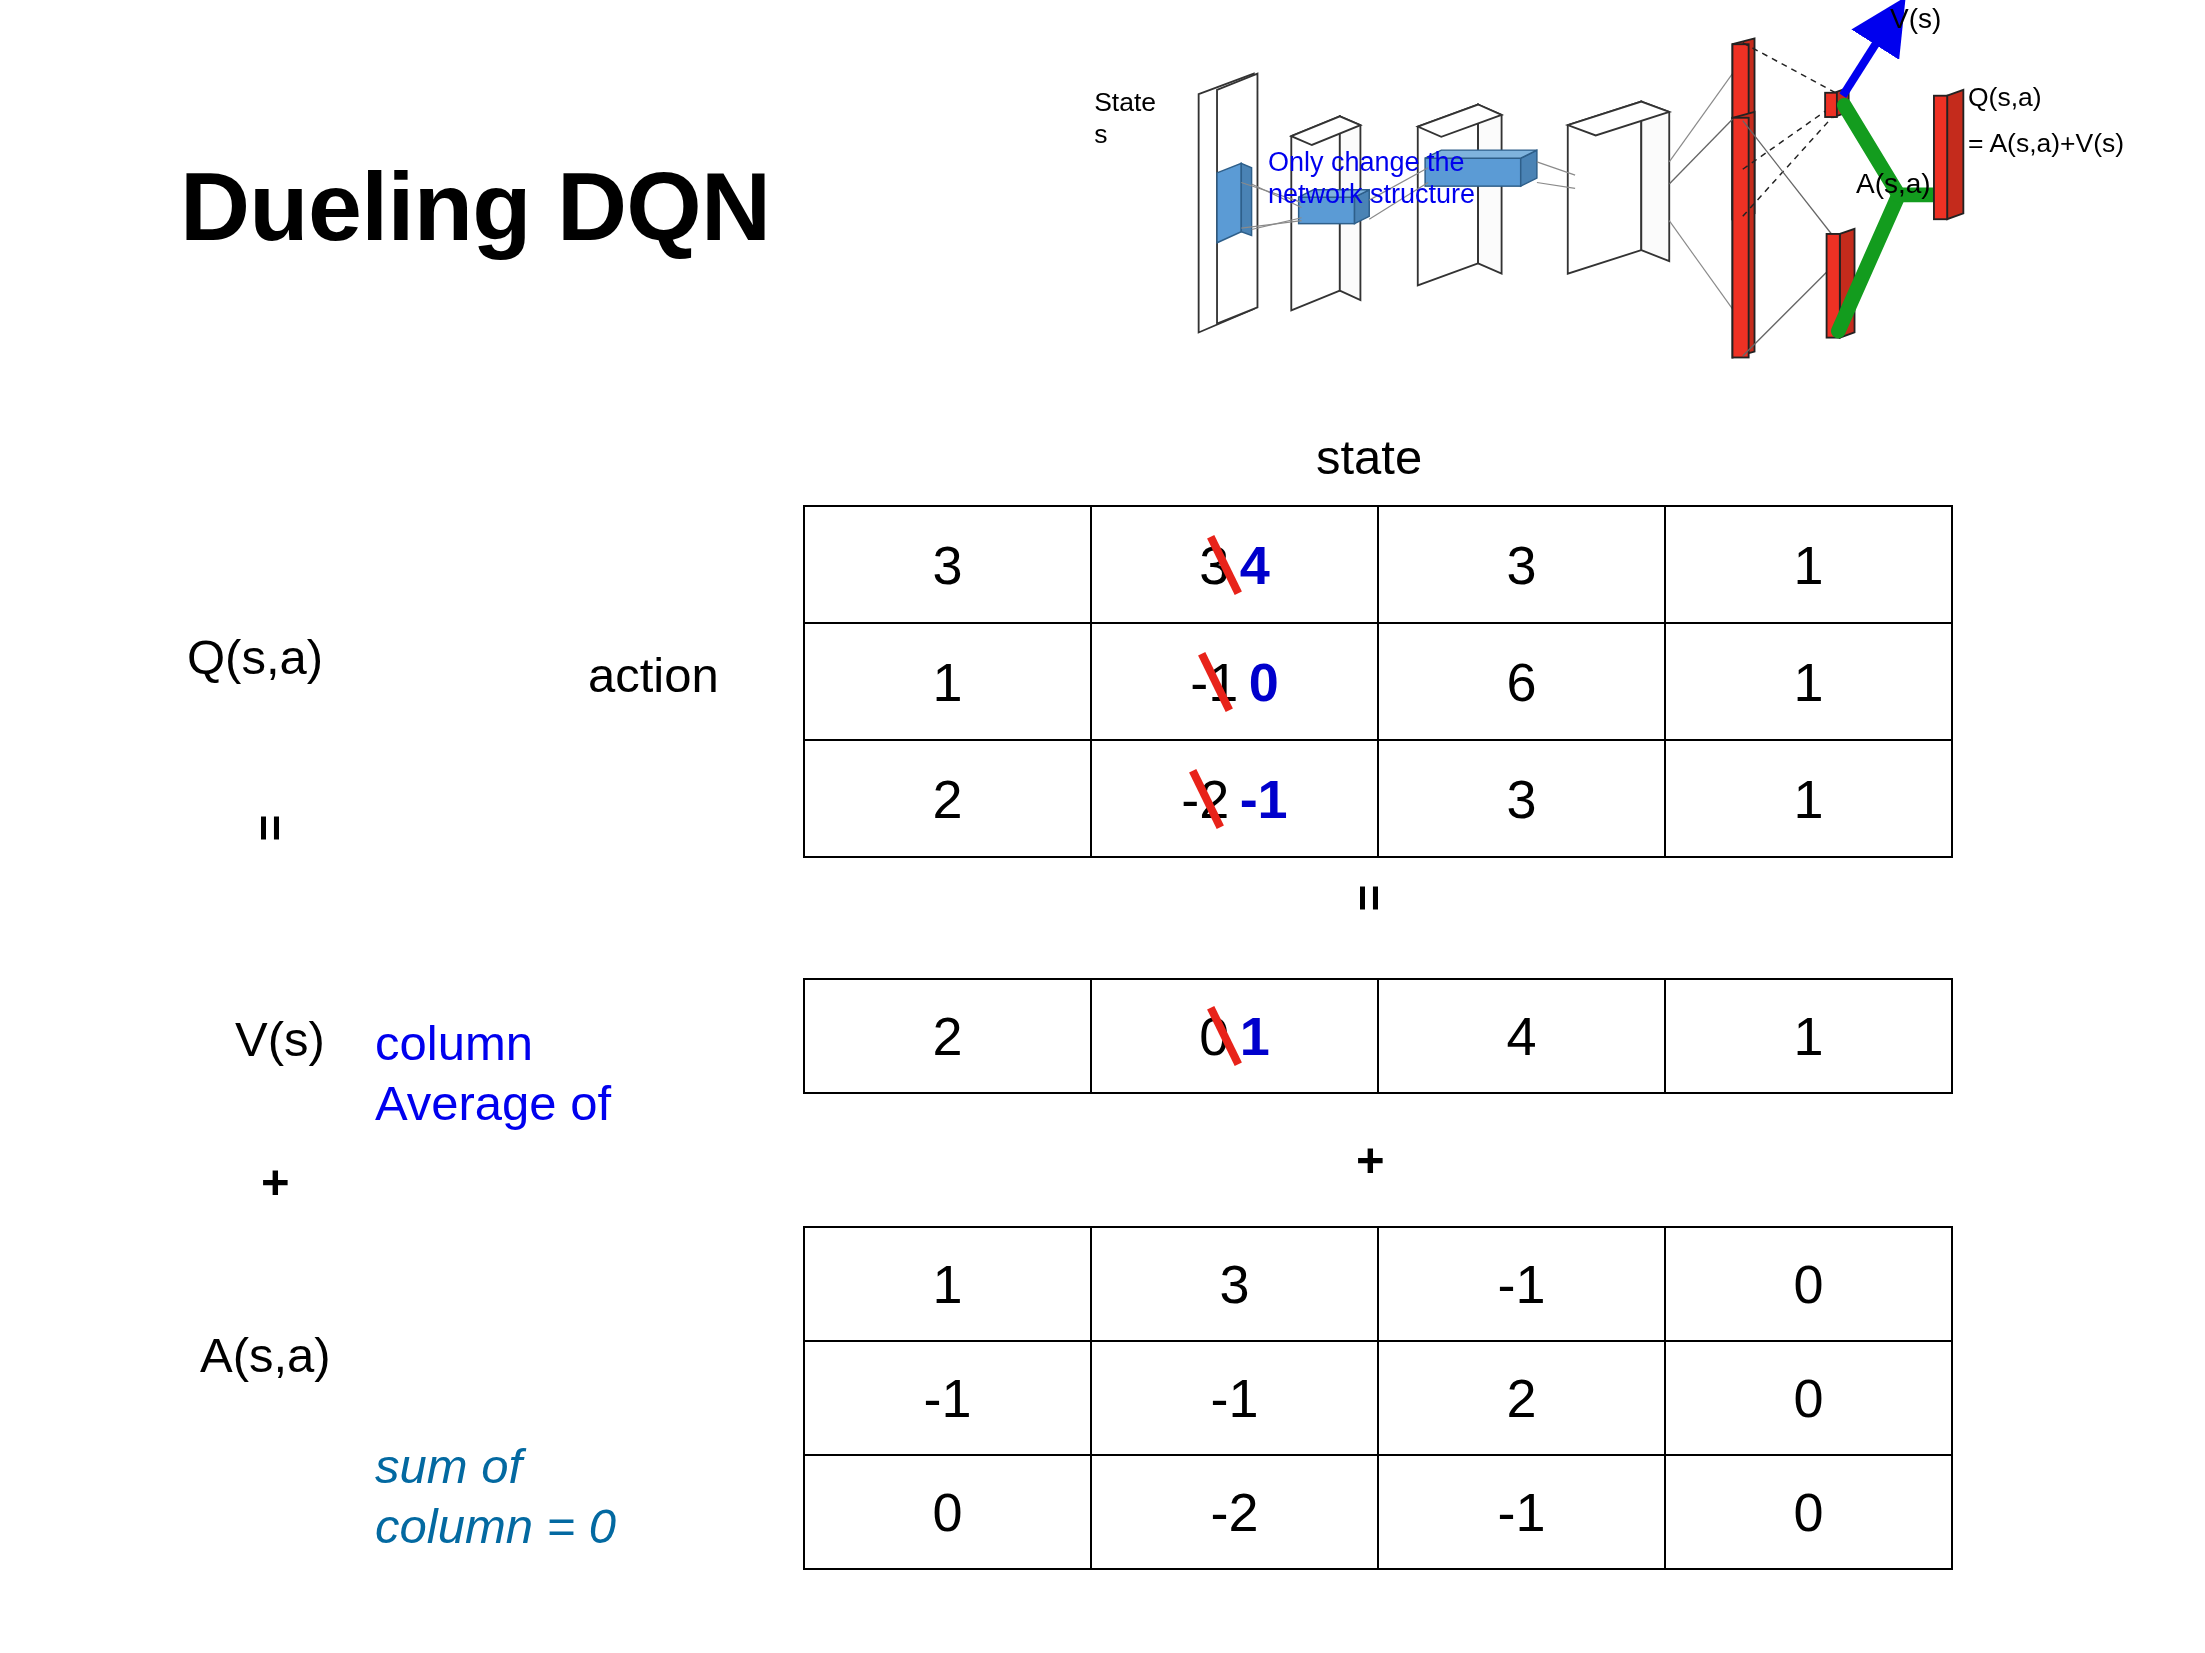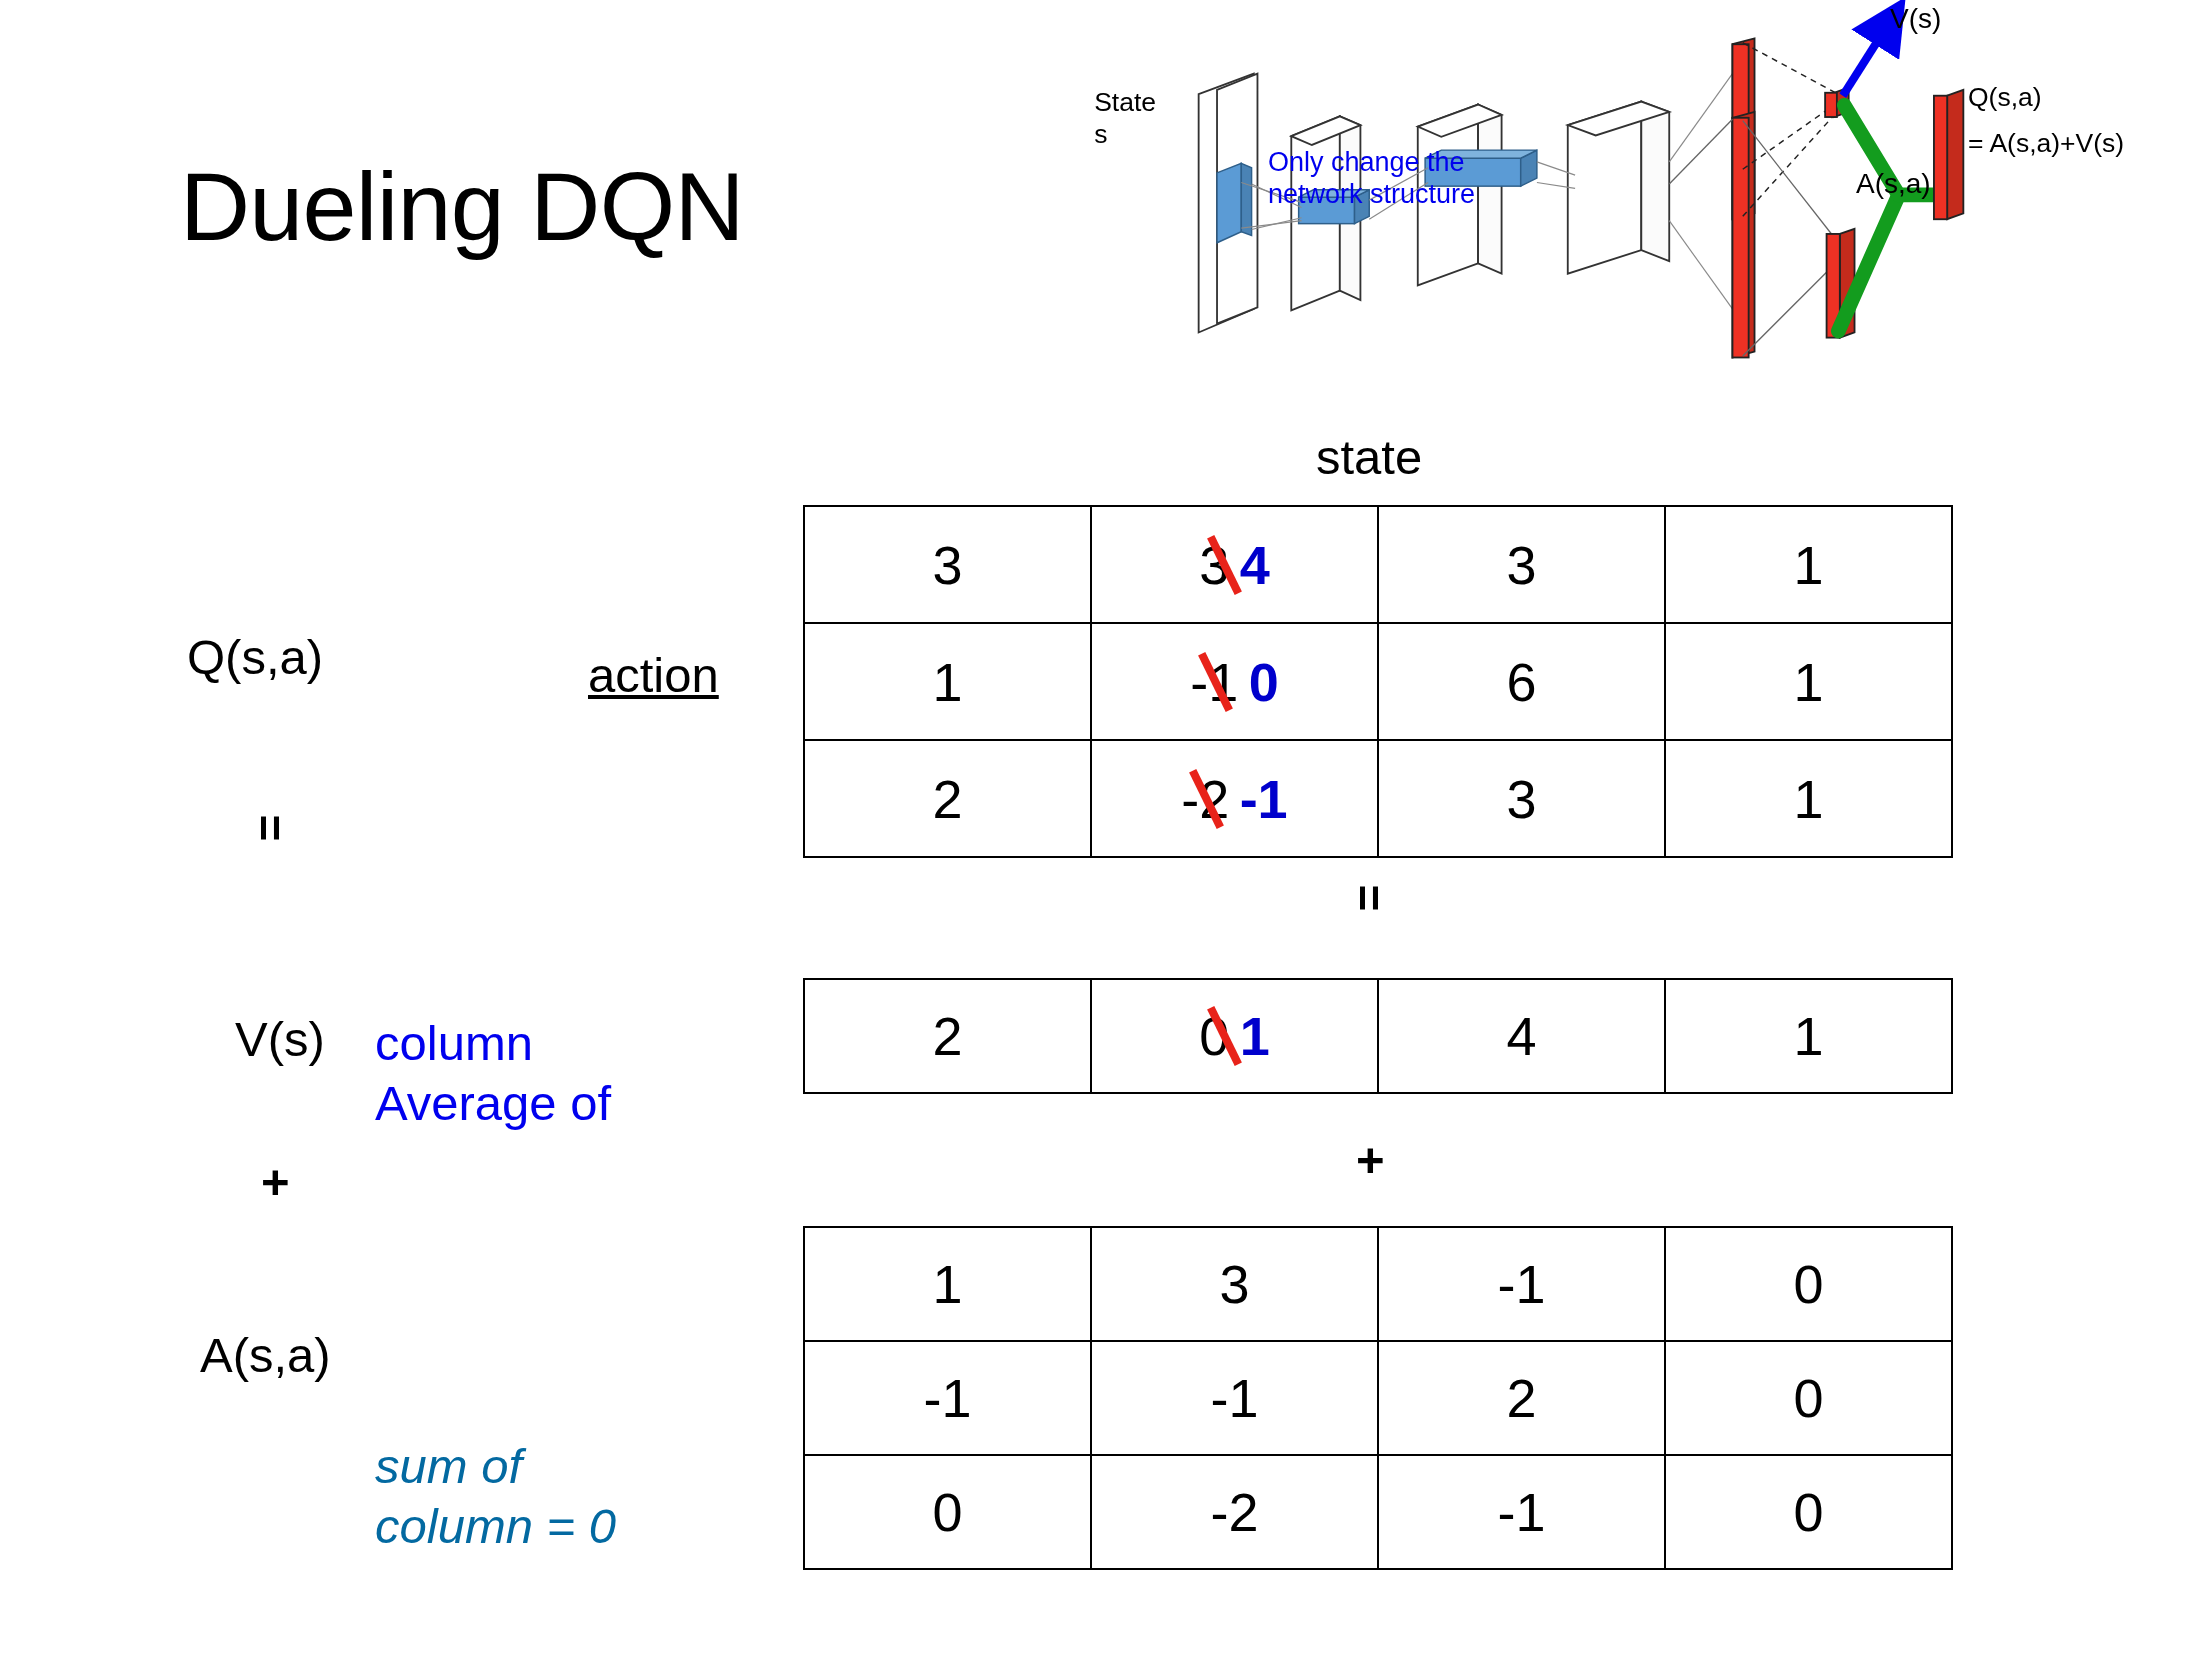--- a/index.html
+++ b/index.html
@@ -2,32 +2,32 @@
 <html style="font-size:11.8px"><head>
 <meta charset="utf-8">
 <style>
   html,body{margin:0;padding:0;background:#ffffff;}
   body{width:2205px;height:1654px;position:relative;overflow:hidden;
        font-family:"Liberation Sans","DejaVu Sans",sans-serif;color:#000;}
 
   
   #page-title{
     position:absolute;left:180px;top:158px;
-    font-size:97px;line-height:1;letter-spacing:-0.7px;font-weight:400;
+    font-size:97px;line-height:1;letter-spacing:-0.7px;font-weight:700;
     white-space:nowrap;
     text-align:center;
   }
 
   
   #net-diagram{position:absolute;left:1081px;top:0px;width:1125px;height:412px;}
   #net-diagram svg{display:block;}
   .eq-rot{transform:rotate(90deg);transform-origin:center center;display:inline-block;}
 
   #state-label{position:absolute;left:1316px;top:429px;font-size:49px;}
-  #action-label{position:absolute;left:588px;top:647px;font-size:49px;text-decoration:underline;}
+  #action-label{position:absolute;left:588px;top:647px;font-size:49px;}
   #q-label{position:absolute;left:187px;top:629px;font-size:49px;}
   #eq1{position:absolute;left:257px;top:801px;font-size:46px;font-weight:700;}
   #eq2{position:absolute;left:1356px;top:871px;font-size:46px;font-weight:700;}
   #v-label{position:absolute;left:235px;top:1011px;font-size:49px;}
   #avg-note{position:absolute;left:375px;top:1014px;font-size:49px;color:#0000ee;
             line-height:1.22;width:353px;}
   #plus1{position:absolute;left:261px;top:1154px;font-size:49px;font-weight:700;}
   #plus2{position:absolute;left:1356px;top:1132px;font-size:49px;font-weight:700;}
   #a-label{position:absolute;left:200px;top:1327px;font-size:49px;}
   #sum-note{position:absolute;left:375px;top:1437px;font-size:49px;color:#0369a1;

